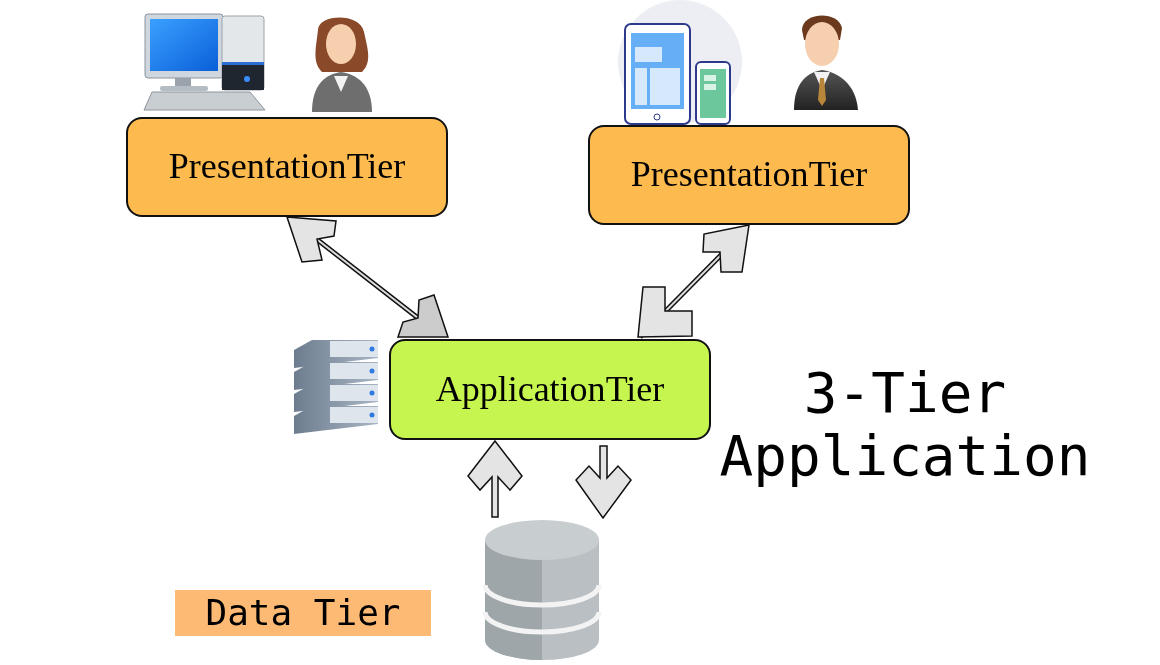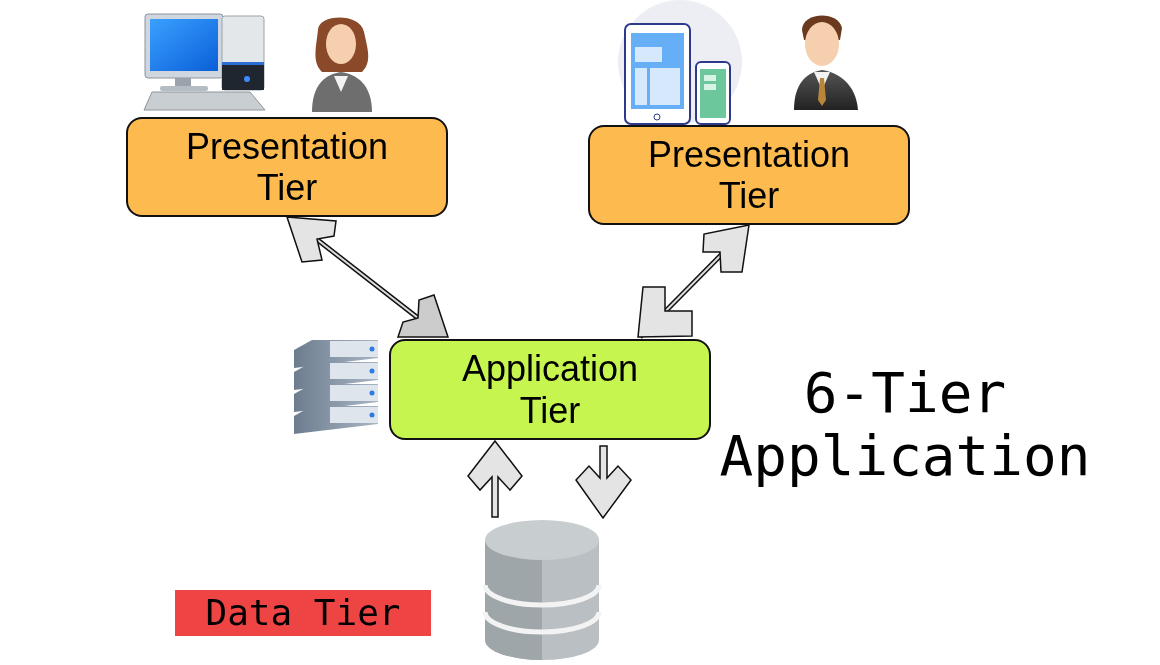--- a/index.html
+++ b/index.html
@@ -1,30 +1,30 @@
 <!DOCTYPE html>
 <html><head>
 <meta charset="utf-8">
 <style>
   html, body { margin:0; padding:0; background:#ffffff; }
   body { width:1160px; height:665px; position:relative; overflow:hidden;
          font-family:"DejaVu Sans Mono", monospace; }
   .tier-box { position:absolute; border:2px solid #111; border-radius:16px;
-              display:flex; flex-direction:column; align-items:center; justify-content:center;
-              font-family:Liberation Sans, sans-serif; color:#000; line-height:1.15;
+              display:flex; flex-direction:row; align-items:center; justify-content:center;
+              font-family:Liberation Serif, serif; color:#000; line-height:1.15;
               box-sizing:border-box; }
   .pres { background:#fdbb4f; font-size:36px; }
   .app  { background:#c6f54f; font-size:36px;text-align:right; }
   #pres-left  { left:126px; top:117px; width:322px; height:100px; }
   #pres-right { left:588px; top:125px; width:322px; height:100px; }
   #app        { left:389px; top:339px; width:322px; height:101px; }
   #title { position:absolute; left:680px; top:362px; width:450px; text-align:center;
            font-size:56px; line-height:1.12; color:#000; }
   #data-label { position:absolute; left:175px; top:590px; width:256px; height:46px;
-                background:#ef4444; font-size:36px; line-height:46px; text-align:center; color:#000; }
+                background:#fdba74; font-size:36px; line-height:46px; text-align:center; color:#000; }
   svg { position:absolute; left:0; top:0; }
 </style>
 </head>
 <body>
 
 <svg width="1160" height="665">
   <defs>
     <linearGradient id="screenG" x1="0" y1="0" x2="1" y2="1">
       <stop offset="0" stop-color="#3aa0ff"></stop>
         <stop offset="1" stop-color="#0a5fd8"></stop>
@@ -143,17 +143,17 @@
   <span>Presentation</span>
   <span>Tier</span>
 </div>
 
 <div id="app" class="tier-box app">
   <span>Application</span>
   <span>Tier</span>
 </div>
 
 <div id="title">
-  <div>6-Tier</div>
+  <div>3-Tier</div>
   <div>Application</div>
 </div>
 
 <div id="data-label">Data Tier</div>
 
 </body></html>

